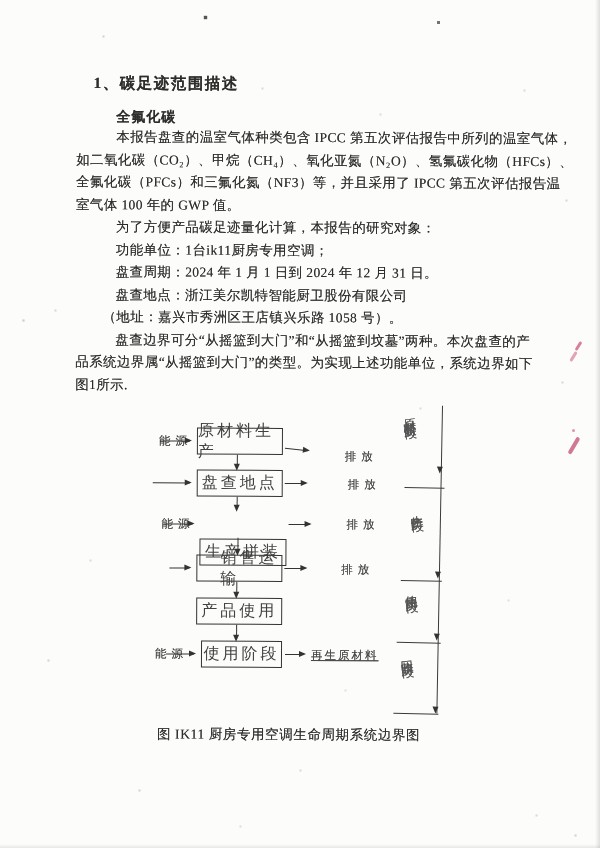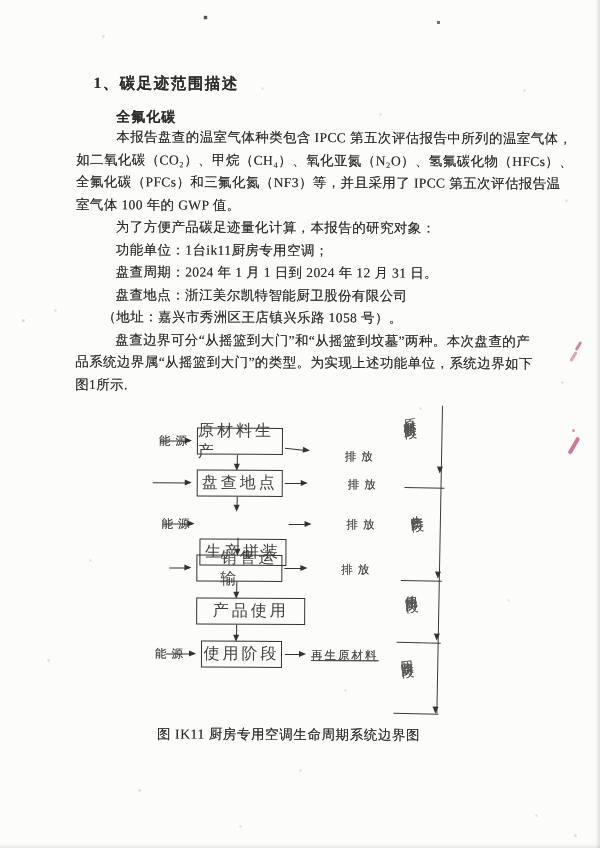--- a/index.html
+++ b/index.html
@@ -113,21 +113,21 @@
       <div class="bline scan-text">品系统边界属“从摇篮到大门”的类型。为实现上述功能单位，系统边界如下</div>
       <div class="bline scan-text">图1所示.</div>
     </div>
 
     <div>
 
       <div class="fbox" style="left:197px; top:428px; width:86px; height:27px;">原材料生产</div>
       <div class="fbox" style="left:197px; top:470px; width:86px; height:27px;">盘查地点</div>
       <div class="fbox" style="left:200px; top:511px; width:87px; height:27px;margin-top:28px;">生产拼装</div>
       <div class="fbox" style="left:197px; top:555px; width:86px; height:27px;padding-left:23px;">销售运输</div>
-      <div class="fbox" style="left:197px; top:598px; width:109px; height:27px;">产品使用</div>
+      <div class="fbox" style="left:197px; top:598px; width:86px; height:27px;">产品使用</div>
       <div class="fbox" style="left:202px; top:641px; width:81px; height:27px;">使用阶段</div>
 
       <div class="varrow" style="left:237px; top:455px; height:10px;"></div>
       <div class="varrow" style="left:237px; top:497px; height:9px;"></div>
       <div class="varrow" style="left:238px; top:538px; height:12px;"></div>
       <div class="varrow" style="left:237px; top:582px; height:11px;"></div>
       <div class="varrow" style="left:237px; top:625px; height:11px;"></div>
 
       <div class="side-label scan-text" style="left:131px; top:434px;">能源</div>
       <div class="side-label scan-text" style="left:134px; top:517px;">能源</div>

